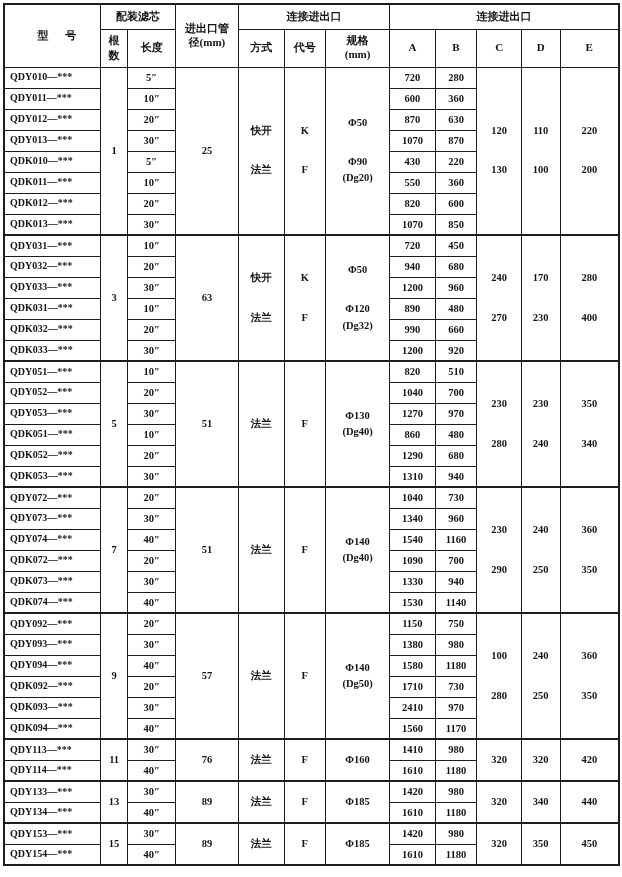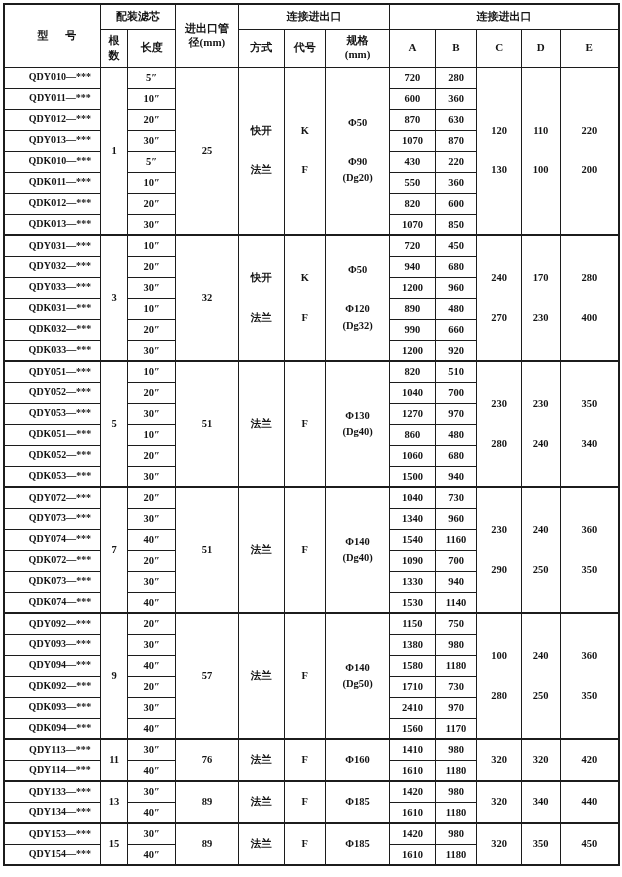--- a/index.html
+++ b/index.html
@@ -24,21 +24,21 @@
     vertical-align: middle;
     padding: 0;
     overflow: hidden;
     line-height: 1.25;
   }
   thead th { font-size: 11px; font-family: Liberation Serif, serif; }
   thead tr.h1 { height: 25px; }
   thead tr.h2 { height: 38px; }
   tbody tr { height: 21px; }
   tbody tr.gs td { border-top: 2px solid #1c1c1c; }
-  td.model { text-align: center; padding-left: 15px; font-size: 10px; }
+  td.model { text-align: left; padding-left: 5px; font-size: 10px; }
   .widehdr { letter-spacing: 7px; padding-left: 16px; }
   .vwrap { width: 14px; margin: 0 auto; word-break: break-all; line-height: 1.35; }
   .stack {
     display: flex; flex-direction: column;
     align-items: center; justify-content: center;
     gap: 23px;
   }
   .blk { line-height: 1.55; }
 </style>
 </head>
@@ -197,21 +197,21 @@
       <tr>
         <td class="model">QDK013—***</td>
         <td>30″</td>
         <td>1070</td>
         <td>850</td>
       </tr>
       <tr class="gs">
         <td class="model">QDY031—***</td>
         <td rowspan="6">3</td>
         <td>10″</td>
-        <td rowspan="6">32</td>
+        <td rowspan="6">63</td>
         <td rowspan="6">
           <div class="stack">
             <div class="blk">
               <div>快开</div>
             </div>
             <div class="blk">
               <div>法兰</div>
             </div>
           </div>
         </td>
@@ -373,27 +373,27 @@
       </tr>
       <tr>
         <td class="model">QDK051—***</td>
         <td>10″</td>
         <td>860</td>
         <td>480</td>
       </tr>
       <tr>
         <td class="model">QDK052—***</td>
         <td>20″</td>
-        <td>1060</td>
+        <td>1290</td>
         <td>680</td>
       </tr>
       <tr>
         <td class="model">QDK053—***</td>
         <td>30″</td>
-        <td>1500</td>
+        <td>1310</td>
         <td>940</td>
       </tr>
       <tr class="gs">
         <td class="model">QDY072—***</td>
         <td rowspan="6">7</td>
         <td>20″</td>
         <td rowspan="6">51</td>
         <td rowspan="6">
           <div class="stack">
             <div class="blk">

